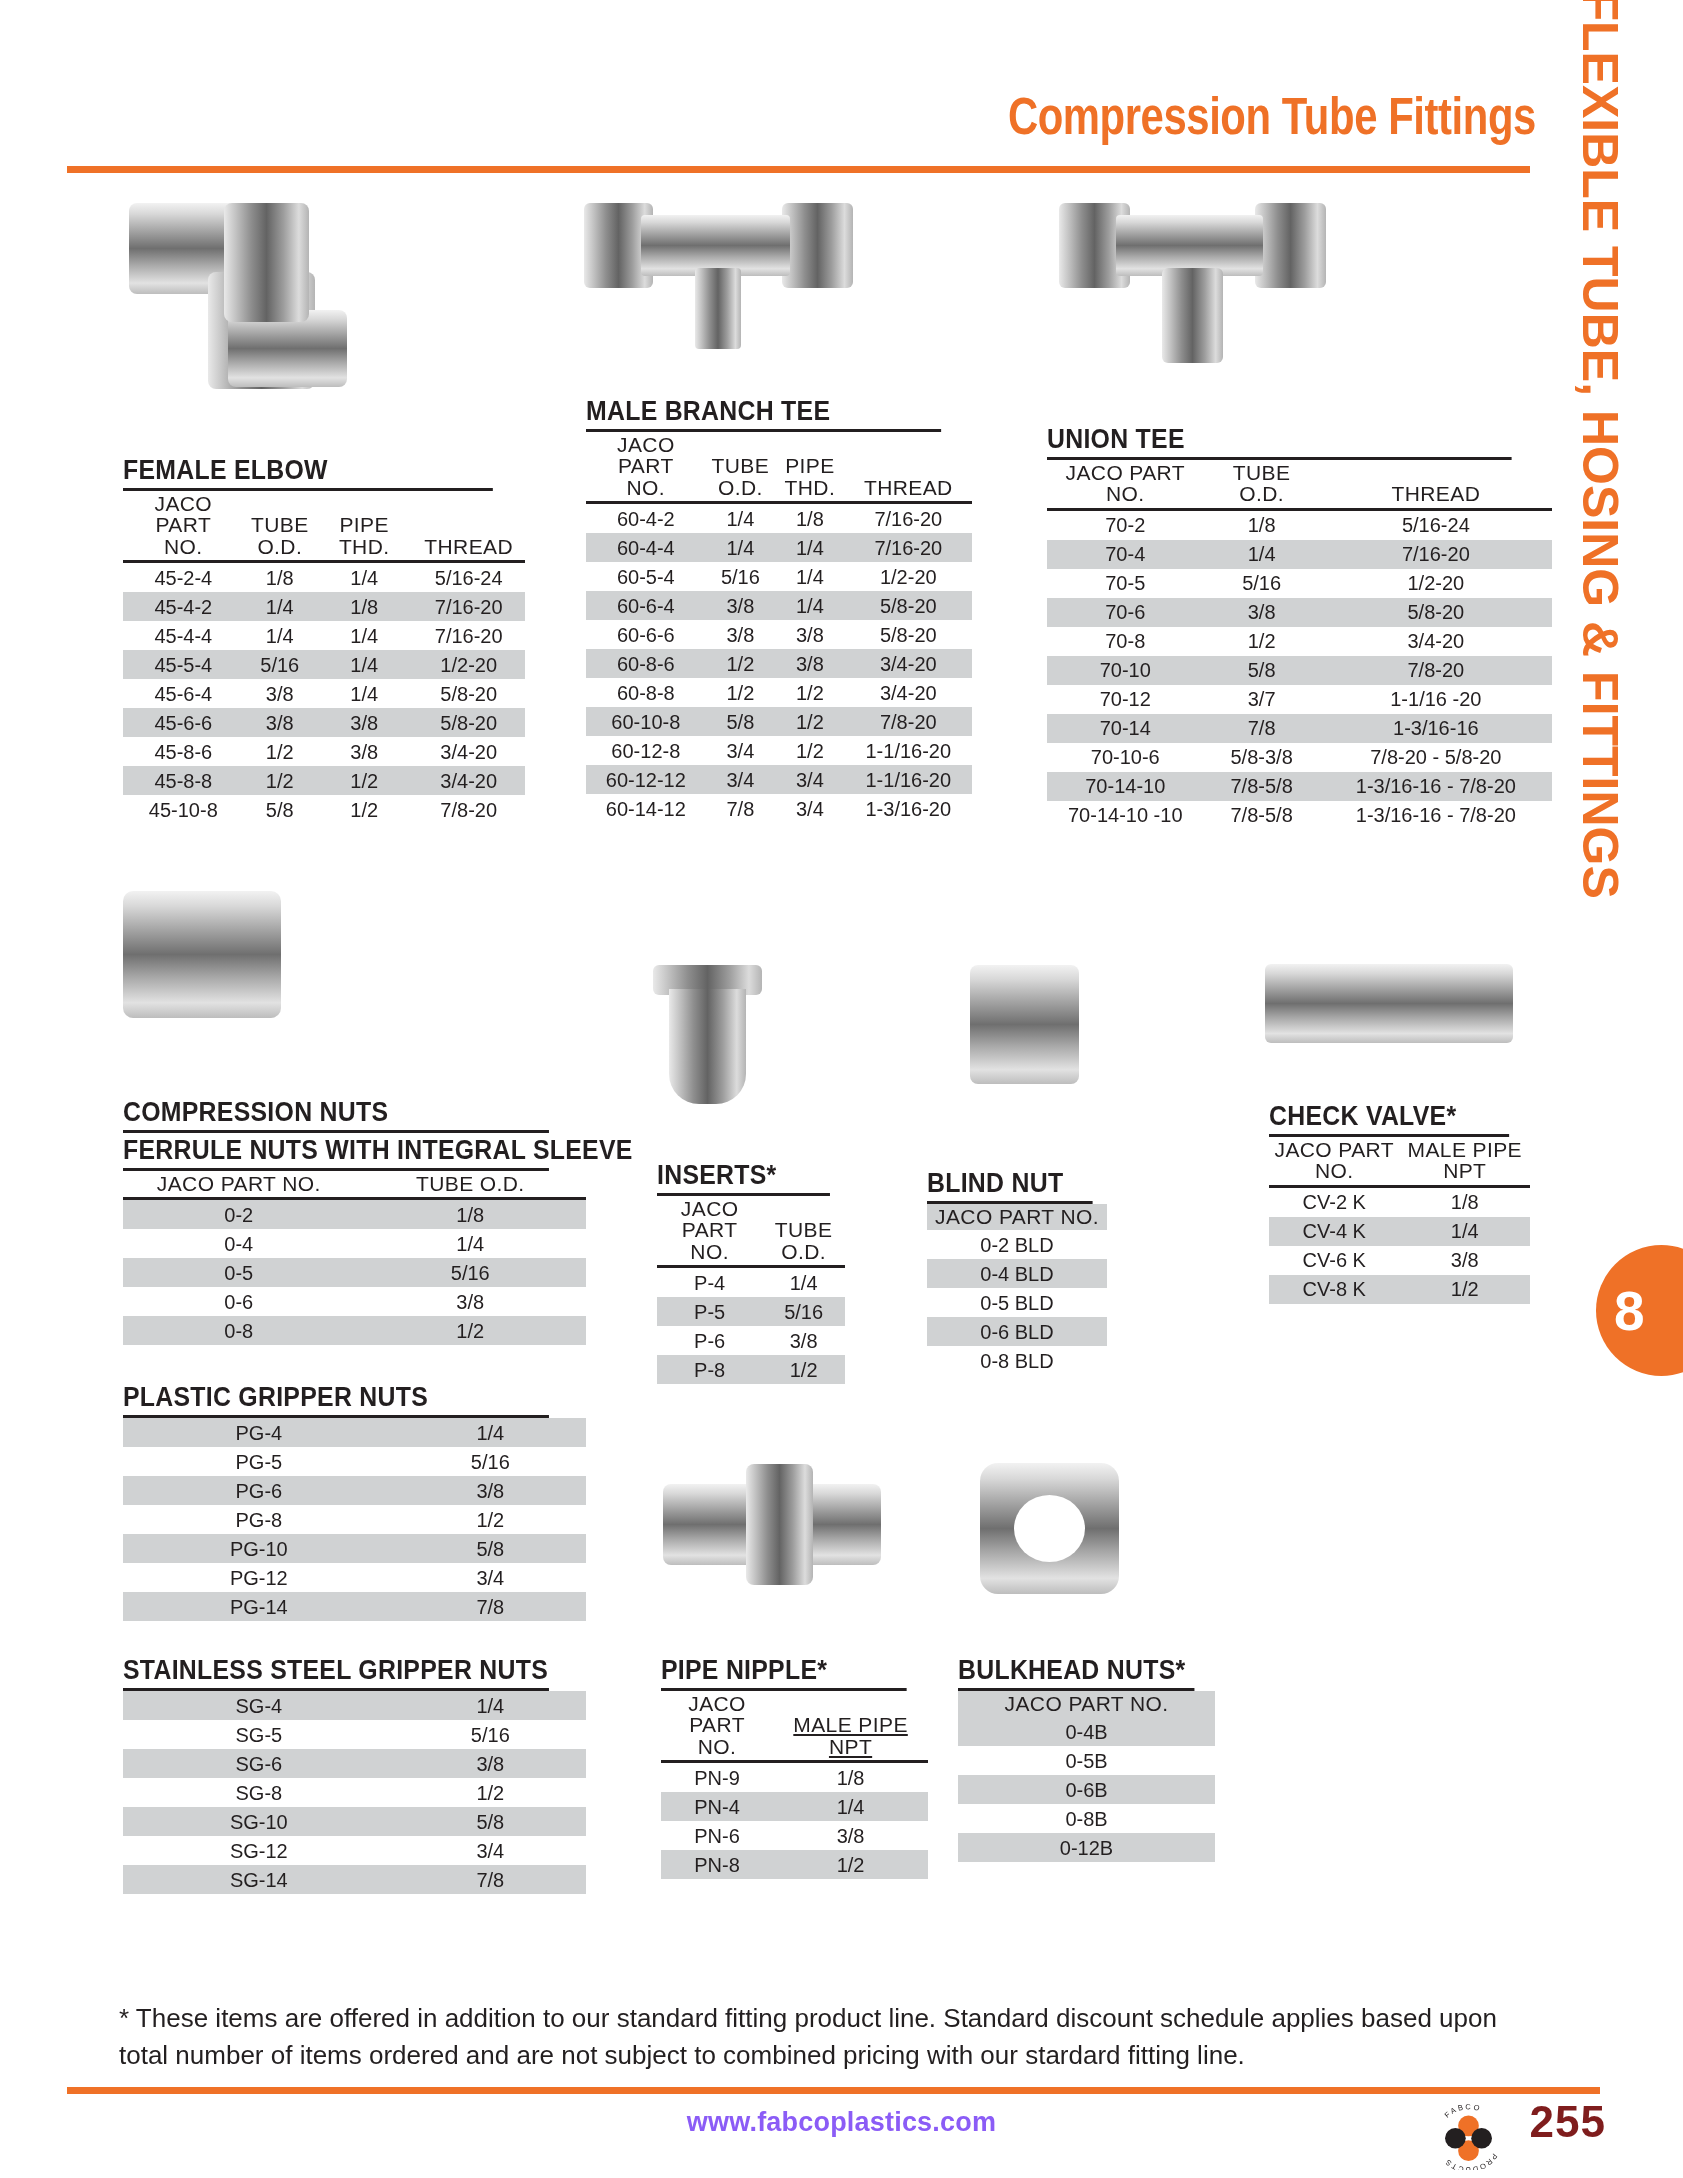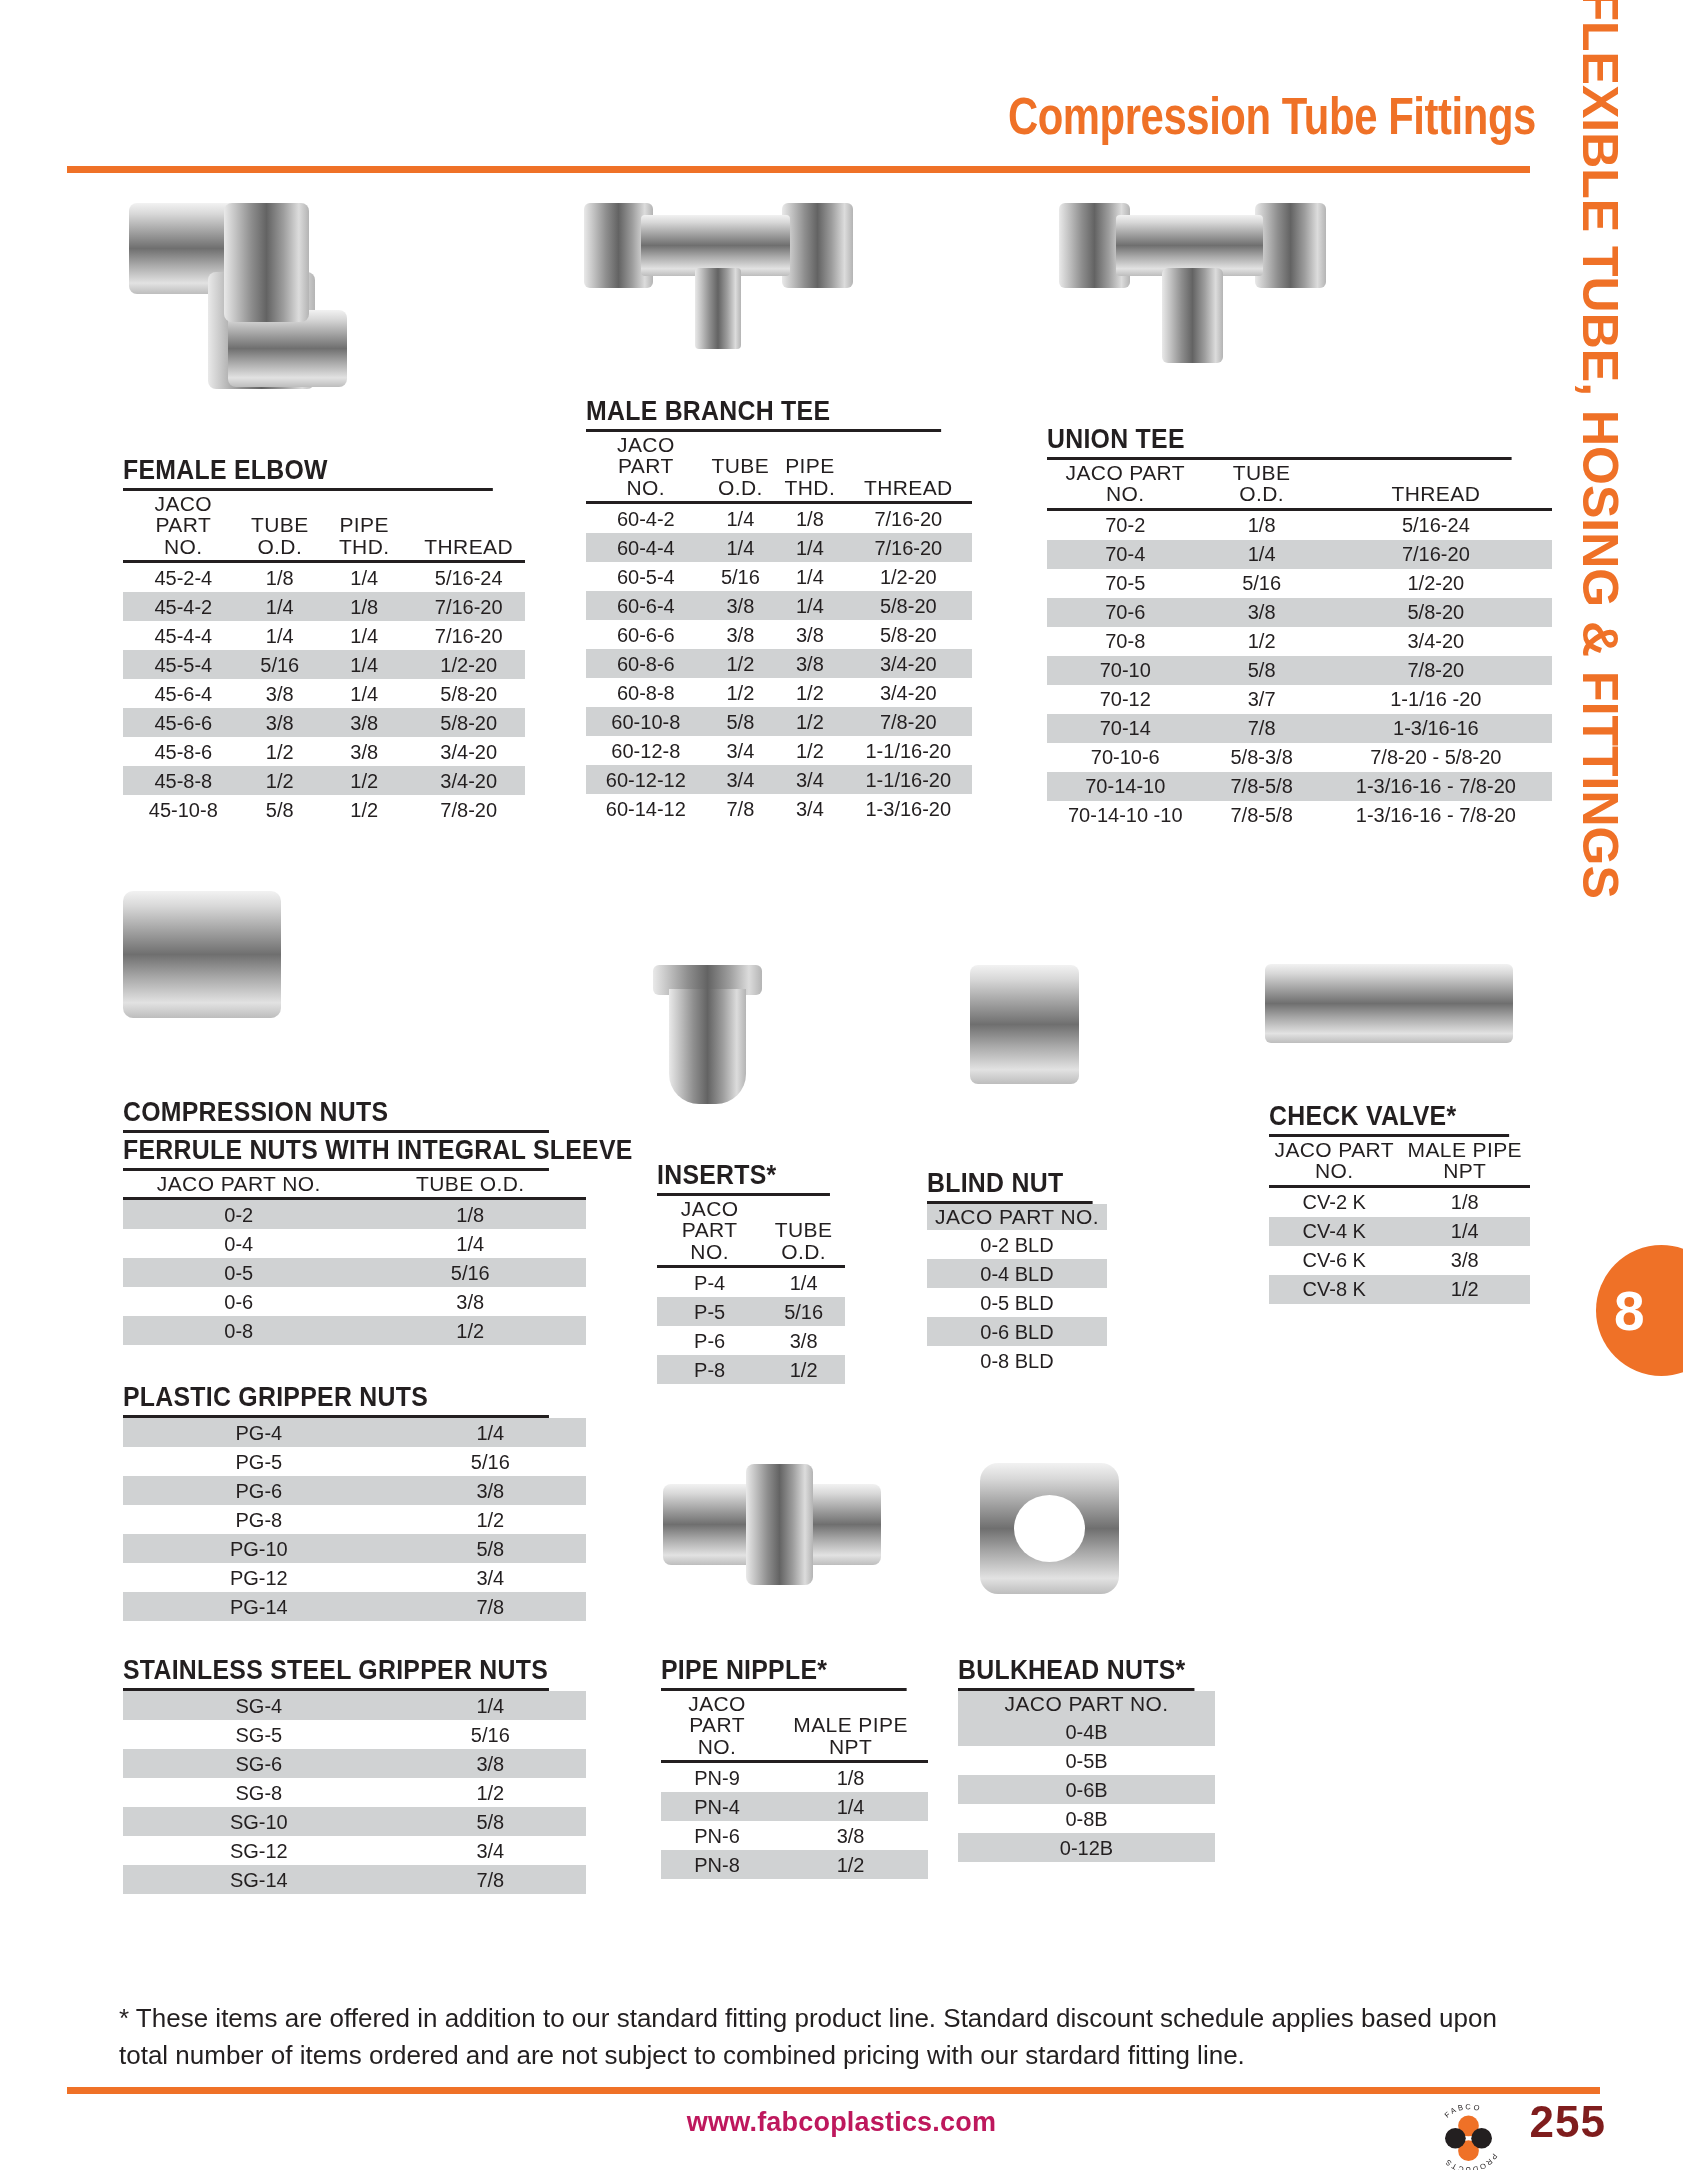--- a/index.html
+++ b/index.html
@@ -84,21 +84,21 @@
   
   .footnote{
     position:absolute;left:119px;top:2000px;width:1406px;
     font-family:"Liberation Sans Narrow","Liberation Sans",sans-serif;
     font-size:26px;line-height:1.42;color:#231f20;
   }
   .foot-rule{position:absolute;left:67px;top:2087px;width:1533px;height:7px;background:#ef7127;}
   .foot-url{
     position:absolute;left:0;right:0;top:2107px;text-align:center;
     font-family:"Liberation Sans Narrow","Liberation Sans",sans-serif;
-    font-weight:bold;font-size:27px;color:#be185d;letter-spacing:0.2px;
+    font-weight:bold;font-size:27px;color:#8b5cf6;letter-spacing:0.2px;
   }
   .pageno{
     position:absolute;right:77px;top:2097px;
     font-family:"Liberation Sans Narrow","Liberation Sans",sans-serif;
     font-weight:bold;font-size:44px;color:#7f1d1d;letter-spacing:1px;
   }
   .logo{position:absolute;right:180px;top:2101px;width:69px;height:69px;}
 </style>
 </head>
 <body>
@@ -555,21 +555,21 @@
         </tbody>
     </table>
   </div>
 
   <div class="sec" style="left:661px;top:1655px;width:267px;">
     <div class="sec-title rule-under-title">PIPE NIPPLE*</div>
     <table class="tbl">
       <thead>
         <tr>
           <th style="width:42%;">JACO PART<br>NO.</th>
-          <th style="width:58%;vertical-align:bottom;">MALE PIPE NPT</th>
+          <th style="width:58%;vertical-align:bottom;text-decoration:underline;">MALE PIPE NPT</th>
         </tr>
         <tr>
             <td colspan="2" style="padding:0;height:3px;background:#231f20;"></td>
           </tr>
       </thead>
       <tbody>
           <tr>
             <td>PN-9</td>
             <td>1/8</td>
           </tr>

